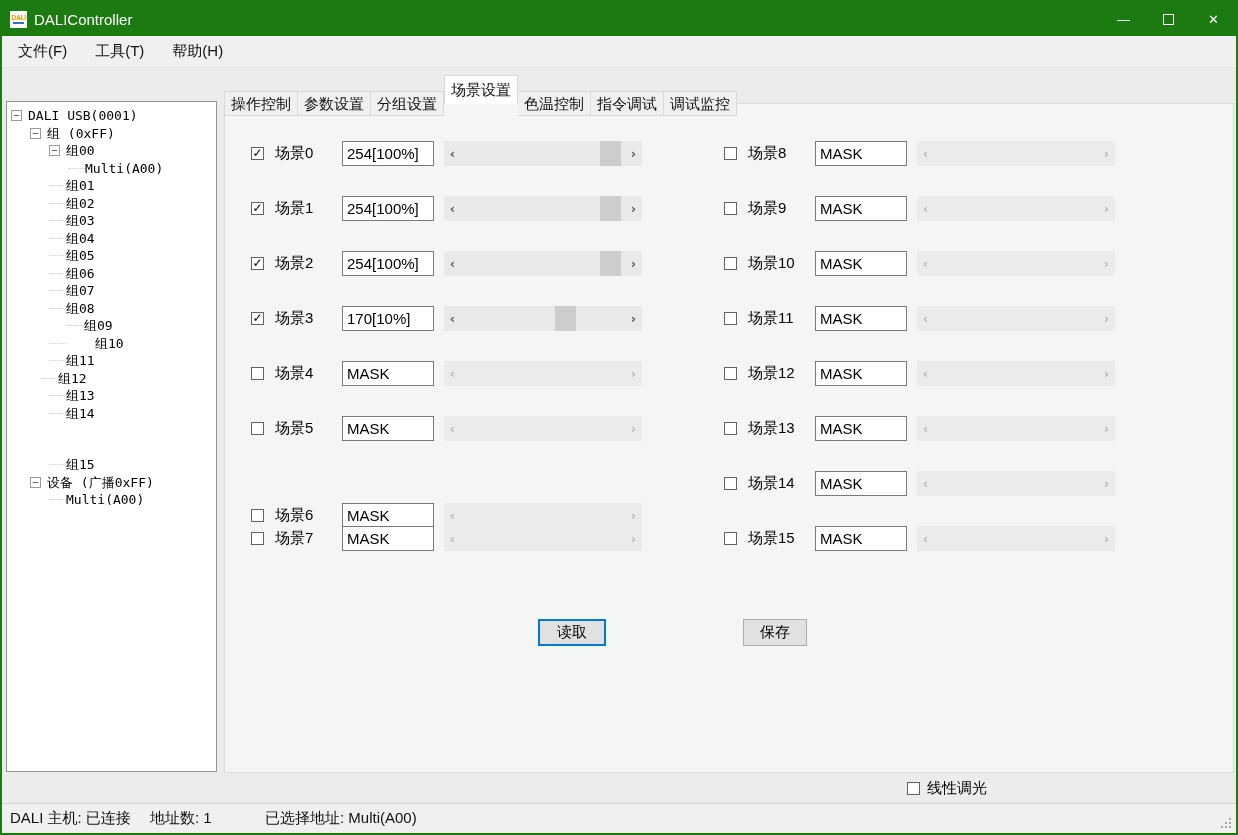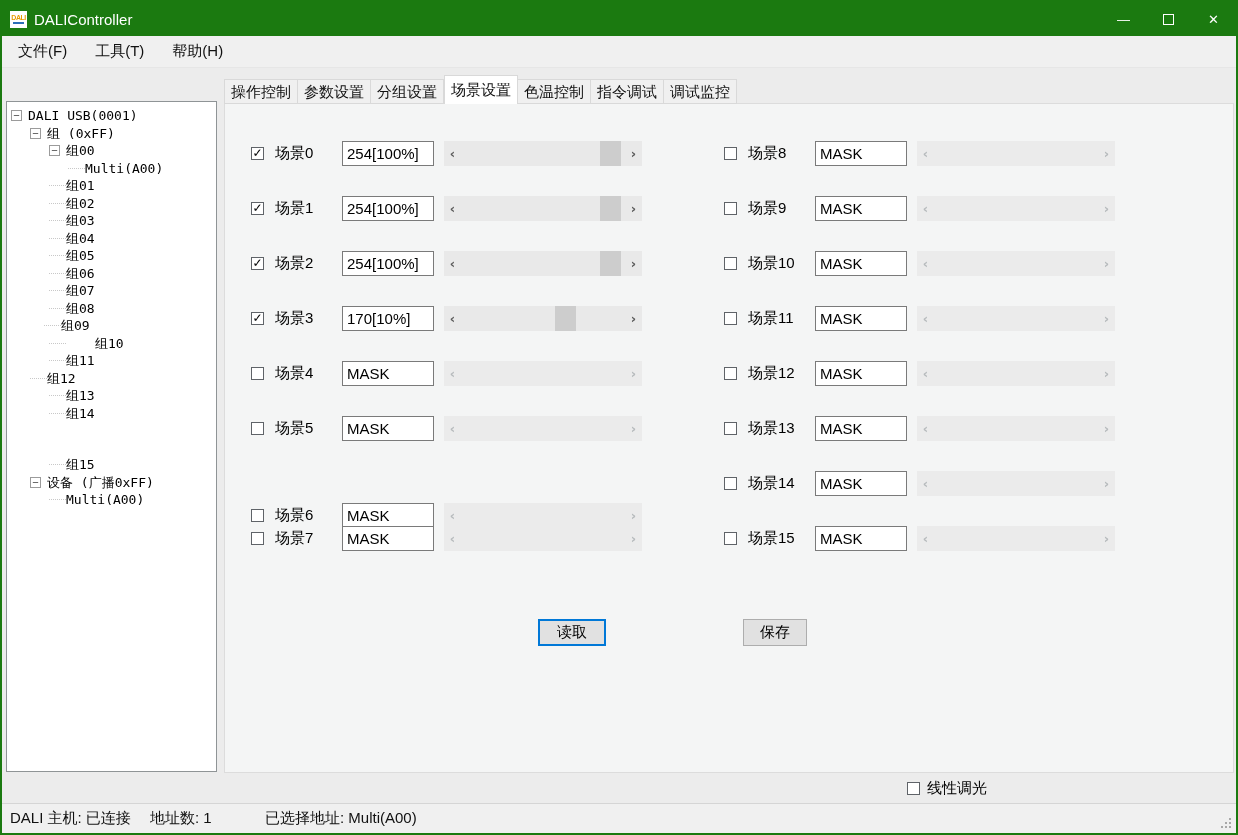--- a/index.html
+++ b/index.html
@@ -49,21 +49,21 @@
   .expander {
     width:11px; height:11px; border:1px solid #9b9b9b; background:#fff;
     font-size:11px; line-height:8px; text-align:center; color:#444;
     margin-right:6px; flex:none; font-family:"Liberation Sans",sans-serif;
   }
   .expander-space { width:17px; flex:none; border-top:1px dotted #c8c8c8; margin-right:0; height:0; }
 
   
   .tabstrip { position:absolute; left:222px; top:73px; height:29px; display:flex; z-index:3; }
   .tab {
-    height:25px; margin-top:4px; padding:0 6px; line-height:24px;
+    height:25px; margin-top:16px; padding:0 6px; line-height:24px;
     background:#f0f0f0; border:1px solid #d9d9d9; border-left:none;
     font-size:15px; color:#111; white-space:nowrap;
   }
   .tab:first-child { border-left:1px solid #d9d9d9; }
   .tab.active {
     height:29px; margin-top:0; background:#ffffff; line-height:28px;
     border:1px solid #d9d9d9; border-bottom:none; position:relative; z-index:4;
   }
 
   
@@ -193,33 +193,33 @@
         <span class="tree-label">组06</span>
       </div>
       <div class="tree-item" style="padding-left: 42px;">
         <span class="expander-space"></span>
         <span class="tree-label">组07</span>
       </div>
       <div class="tree-item" style="padding-left: 42px;">
         <span class="expander-space"></span>
         <span class="tree-label">组08</span>
       </div>
-      <div class="tree-item" style="padding-left: 37px;">
+      <div class="tree-item" style="padding-left: 60px;">
         <span class="expander-space"></span>
         <span class="tree-label">组09</span>
       </div>
       <div class="tree-item" style="padding-left: 42px; gap: 29px;">
         <span class="expander-space"></span>
         <span class="tree-label">组10</span>
       </div>
       <div class="tree-item" style="padding-left: 42px;">
         <span class="expander-space"></span>
         <span class="tree-label">组11</span>
       </div>
-      <div class="tree-item" style="padding-left: 23px;">
+      <div class="tree-item" style="padding-left: 34px;">
         <span class="expander-space"></span>
         <span class="tree-label">组12</span>
       </div>
       <div class="tree-item" style="padding-left: 42px;">
         <span class="expander-space"></span>
         <span class="tree-label">组13</span>
       </div>
       <div class="tree-item" style="padding-left: 42px;">
         <span class="expander-space"></span>
         <span class="tree-label">组14</span>

